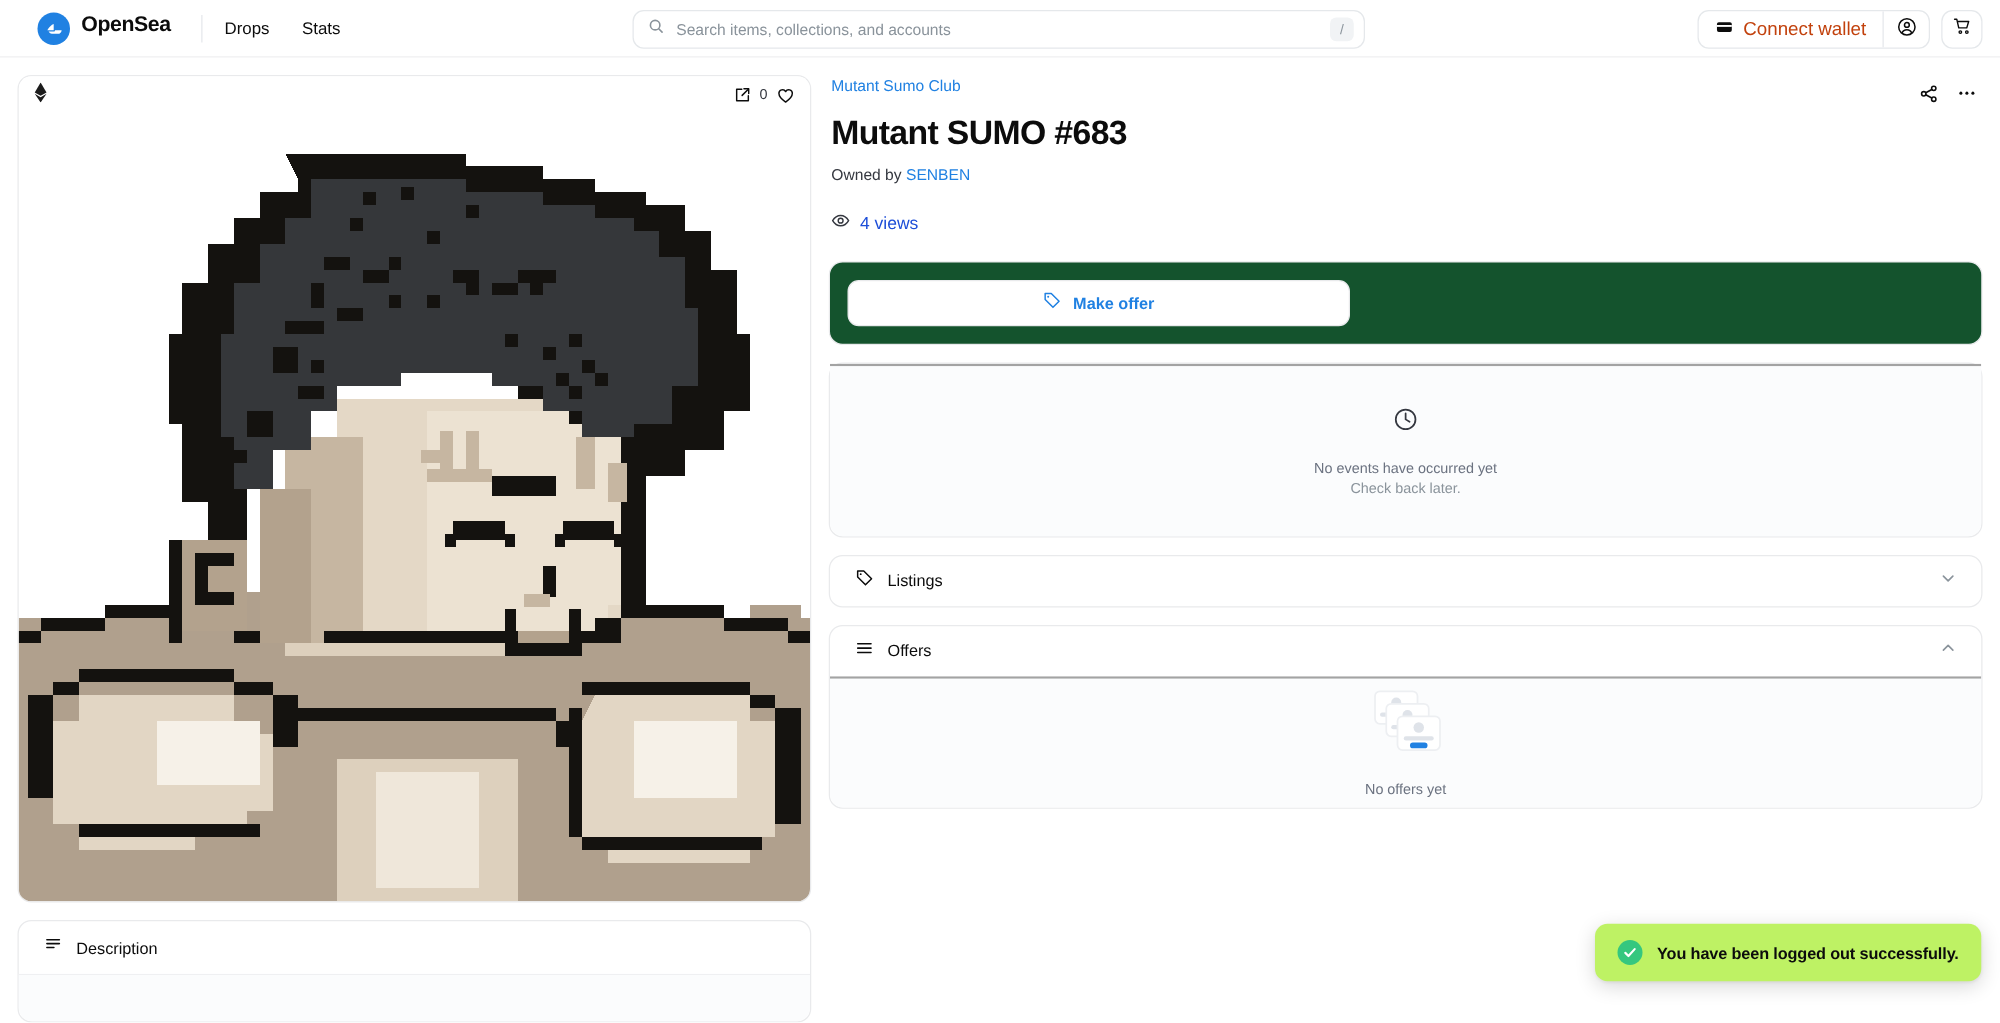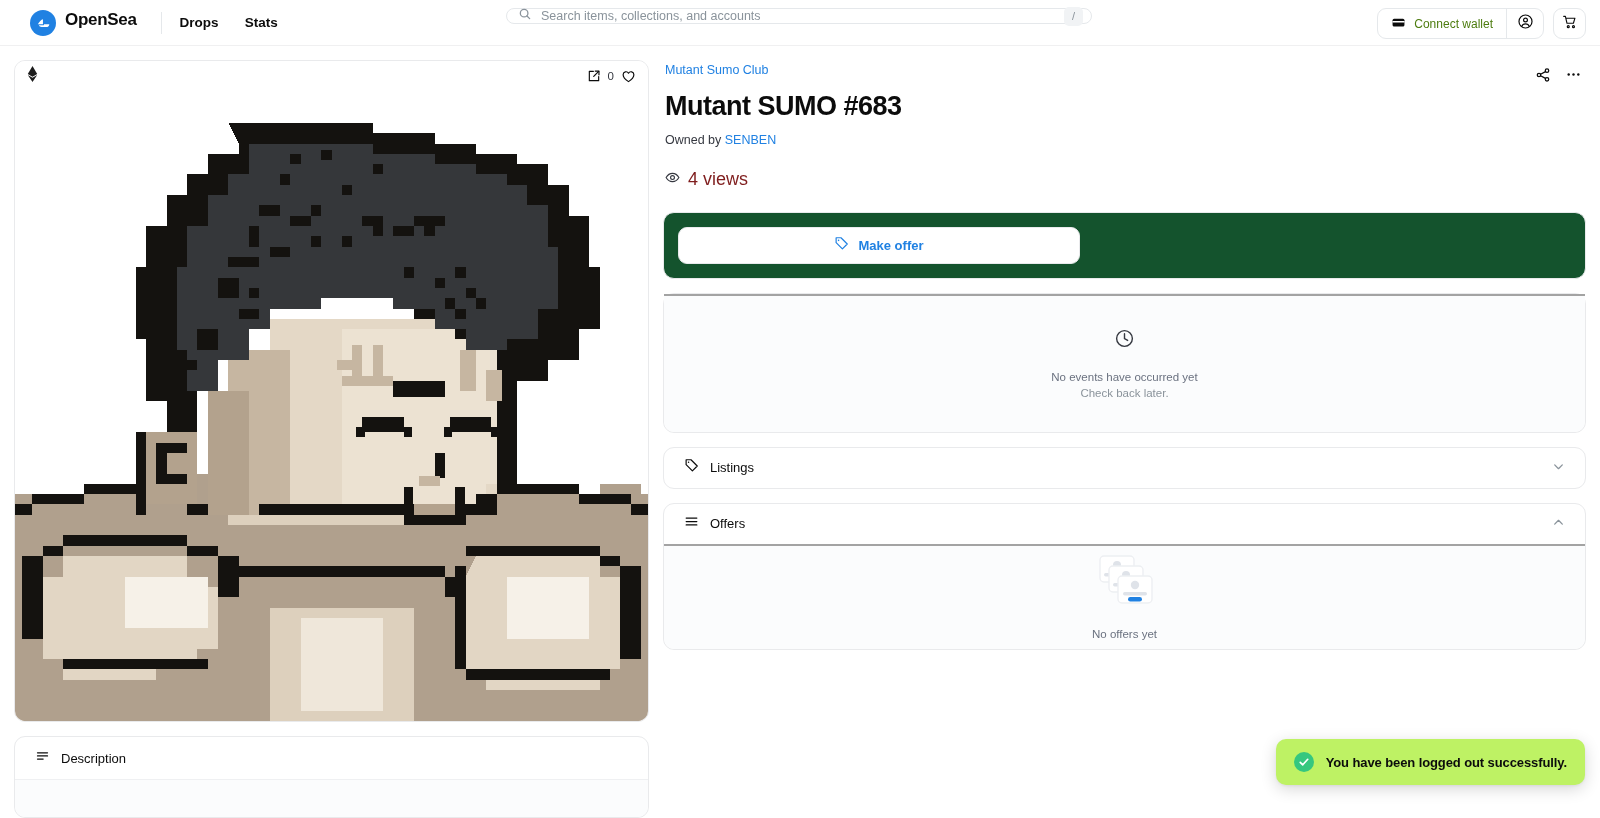--- a/index.html
+++ b/index.html
@@ -24,27 +24,27 @@
   .brand { display: flex; align-items: flex-start; gap: 9px; padding-left: 16px; }
   .logo-circle {
     width: 26px; height: 26px; border-radius: 50%;
     background: #2081e2;
     display: flex; align-items: center; justify-content: center;
     flex: 0 0 26px;
   }
   .brand-name { font-size: 17px; font-weight: bold; letter-spacing: -0.3px; color: #0c0c0c; }
   .nav-sep { width: 1px; height: 22px; background: #e5e8eb; margin: 0 18px 0 24px; }
   .nav-links { display: flex; gap: 26px; }
-  .nav-link { font-size: 13.5px; color: #0c0c0c; cursor: pointer; font-weight: 700; }
+  .nav-link { font-size: 13.5px; color: #0c0c0c; cursor: pointer; font-weight: 400; }
 
   .search-wrap {
     position: absolute; left: 506px; width: 586px; top: 8px;
   }
   .search-box {
-    height: 16px; border: 1px solid #e5e8eb; border-radius: 9px;
+    height: 31px; border: 1px solid #e5e8eb; border-radius: 9px;
     display: flex; align-items: center; padding: 0 8px 0 11px;
     background: #fff;
   }
   .search-input {
     border: none; outline: none; flex: 1;
     font-size: 12.5px; color: #353840;
     font-family: "Liberation Sans", sans-serif;
     background: transparent; margin-left: 9px;
   }
   .search-input::placeholder { color: #8a939b; }
@@ -60,21 +60,21 @@
     display: flex; align-items: center; gap: 9px;
   }
   .wallet-group {
     display: flex; align-items: center;
     border: 1px solid #e5e8eb; border-radius: 9px; height: 31px;
     overflow: hidden;
   }
   .connect-wallet {
     display: flex; align-items: center; gap: 8px;
     padding: 0 13px; height: 100%; cursor: pointer;
-    font-size: 12px; color: #4d7c0f; font-weight: 500;
+    font-size: 15px; color: #c2410c; font-weight: 500;
     border-right: 1px solid #e5e8eb;
     justify-content: center;
   }
   .acct-btn {
     width: 36px; height: 100%;
     display: flex; align-items: center; justify-content: center; cursor: pointer;
   }
   .cart-btn {
     width: 33px; height: 31px; border: 1px solid #e5e8eb; border-radius: 9px;
     display: flex; align-items: center; justify-content: center; cursor: pointer;
@@ -128,21 +128,21 @@
     margin-top: 2px;
   }
   .item-title {
     font-size: 27px; font-weight: bold; letter-spacing: -0.5px;
     margin-top: 14px; color: #0c0c0c; line-height: 1.1;
   }
   .owned-row { font-size: 12.5px; color: #353840; margin-top: 11px; }
   .owner-link { color: #2081e2; cursor: pointer; }
   .views-row {
     display: flex; align-items: center; gap: 8px;
-    font-size: 18px; color: #7f1d1d; margin-top: 22px;
+    font-size: 14px; color: #1d4ed8; margin-top: 22px;
   }
   .title-actions { display: flex; align-items: center; gap: 14px; padding-top: 6px; }
   .icon-btn { cursor: pointer; display: flex; align-items: center; justify-content: center; }
 
   
   .panel {
     border: 1px solid #e9eaec; border-radius: 11px;
     background: #fff; margin-top: 22px;
   }
   .offer-panel { background: #14532d; padding: 14px; }

